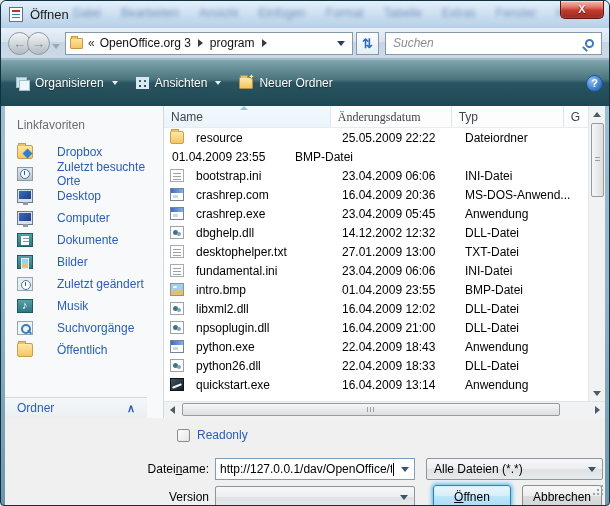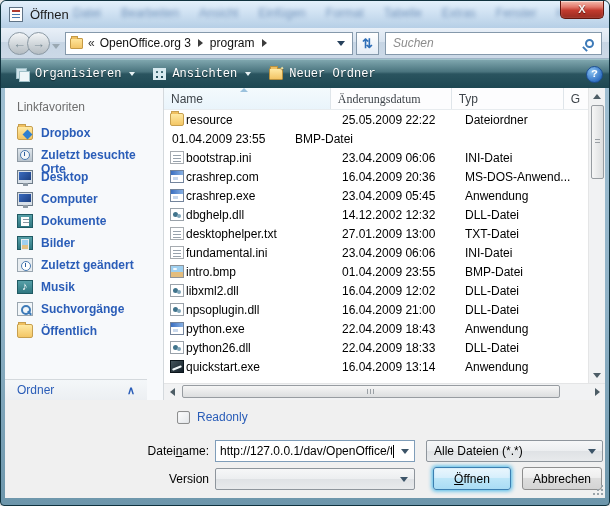--- a/index.html
+++ b/index.html
@@ -56,23 +56,23 @@
     border:1px solid #8599ab;display:flex;align-items:center;justify-content:center;
     color:#2f6fb8;font-size:13px;font-weight:bold;}
   .searchbox{flex:1;height:23px;background:#fff;border:1px solid #8599ab;margin-left:6px;
     display:flex;align-items:center;padding:0 7px;}
   .search-text{flex:1;color:#8c8c8c;font-style:italic;}
   .mag-icon{width:9px;height:9px;border:2px solid #3d7ab8;border-radius:50%;position:relative;flex:0 0 auto;}
   .mag-icon::after{content:"";position:absolute;left:-5px;top:7px;width:6px;height:2px;
     background:#3d7ab8;transform:rotate(45deg);}
 
   
-  .toolbar{height:29px;display:flex;align-items:center;color:#fff;padding:0 6px;
+  .toolbar{height:47px;display:flex;align-items:center;color:#fff;padding:0 6px;
     background:linear-gradient(180deg,#7fa6ae 0%,#4a747e 42%,#2a545f 50%,#1d4752 100%);
-    border-top:1px solid #9dc1c7;text-shadow:0 1px 1px rgba(0,0,0,.45);font-family:Liberation Mono, monospace;}
+    border-top:1px solid #9dc1c7;text-shadow:0 1px 1px rgba(0,0,0,.45);}
   .tb-item{display:flex;align-items:center;gap:6px;padding:0 9px;height:24px;border-radius:3px;}
   .tb-caret{width:0;height:0;border-left:3.5px solid transparent;border-right:3.5px solid transparent;
     border-top:4px solid #e8f2f4;margin-left:2px;}
   .tb-organize-icon{width:13px;height:12px;position:relative;flex:0 0 auto;}
   .tb-organize-icon::before{content:"";position:absolute;left:0;top:0;width:9px;height:9px;
     background:#cfe3ea;border:1px solid #9fc0c8;}
   .tb-organize-icon::after{content:"";position:absolute;left:3px;top:3px;width:9px;height:9px;
     background:#eef6f8;border:1px solid #9fc0c8;}
   .tb-views-icon{width:13px;height:12px;flex:0 0 auto;
     background:
@@ -87,21 +87,21 @@
   .help-btn{width:17px;height:17px;border-radius:50%;flex:0 0 auto;
     background:radial-gradient(circle at 35% 30%,#8cc4f2,#2e6ec2 75%);
     border:1px solid #1d4f94;color:#fff;font-weight:bold;font-size:11px;
     display:flex;align-items:center;justify-content:center;text-shadow:none;}
 
   
   .content{display:flex;height:312px;margin:0 4px;background:#fff;}
 
   .sidebar{width:159px;background:#f7f9fb;border-right:1px solid #d4d9dd;position:relative;padding-top:7px;}
   .sb-header{color:#6e6e6e;padding:5px 12px 9px;}
-  .sb-item{display:flex;align-items:flex-start;gap:8px;padding:3px 8px 3px 12px;color:#2a5db8;height:22px;font-weight:bold;}
+  .sb-item{display:flex;align-items:center;gap:24px;padding:3px 8px 3px 12px;color:#2a5db8;height:22px;}
   .sb-footer{position:absolute;bottom:0;left:0;right:16px;height:21px;border-top:1px solid #d4d9dd;
     background:linear-gradient(180deg,#f4f7f9,#eceff2);display:flex;align-items:center;
     justify-content:space-between;padding:0 12px;color:#2a5db8;}
   .sb-footer .chev{color:#2a5db8;font-weight:bold;font-size:11px;}
 
   .si{width:16px;height:14px;position:relative;flex:0 0 auto;}
   .si-folder{background:linear-gradient(180deg,#ffe9a2,#f3c665);border:1px solid #c79f4e;border-radius:1px 2px 2px 2px;}
   .si-folder::before{content:"";position:absolute;top:-3px;left:0;width:6px;height:2px;
     background:#f0c060;border:1px solid #c79f4e;border-bottom:none;}
   .si-dropbox::after{content:"";position:absolute;right:1px;bottom:1px;width:7px;height:7px;
@@ -137,21 +137,21 @@
   .col{border-right:1px solid #dfe5ea;padding:4px 8px 0 7px;color:#3f454b;position:relative;}
   .col-name{width:170px;background:linear-gradient(180deg,#f4fafd,#e9f4fb);}
   .sort-arrow{position:absolute;top:0;left:76px;width:0;height:0;
     border-left:4px solid transparent;border-right:4px solid transparent;
     border-bottom:4px solid #9cc2dd;}
   .col-date{width:123px;font-family:Liberation Serif, serif;}
   .col-type{width:114px;}
   .col-g{flex:1;border-right:none;}
   .rows{margin-right:17px;}
   .frow{display:flex;height:19px;align-items:center;color:#000;}
-  .c-name{width:170px;display:flex;align-items:center;gap:2px;padding-left:6px;}
+  .c-name{width:170px;display:flex;align-items:center;gap:12px;padding-left:6px;}
   .c-name .fname{white-space:nowrap;overflow:hidden;}
   .c-date{width:123px;padding-left:8px;}
   .c-type{flex:1;padding-left:8px;white-space:nowrap;overflow:hidden;}
 
   .fi{width:14px;height:13px;position:relative;flex:0 0 auto;}
   .fi-folder{background:linear-gradient(180deg,#ffe9a2,#f3c665);border:1px solid #c79f4e;border-radius:1px 2px 2px 2px;}
   .fi-folder::before{content:"";position:absolute;top:-3px;left:0;width:6px;height:2px;
     background:#f0c060;border:1px solid #c79f4e;border-bottom:none;}
   .fi-bmp{background:linear-gradient(180deg,#9fd0f0 0 55%,#e3bd7d 55% 100%);border:1px solid #8e9398;}
   .fi-bmp::before{content:"";position:absolute;left:2px;top:2px;width:4px;height:2px;background:#f4fafd;border-radius:2px;}

